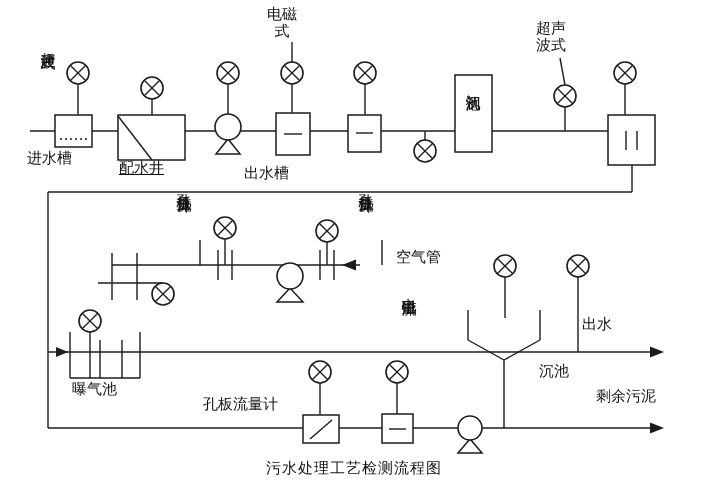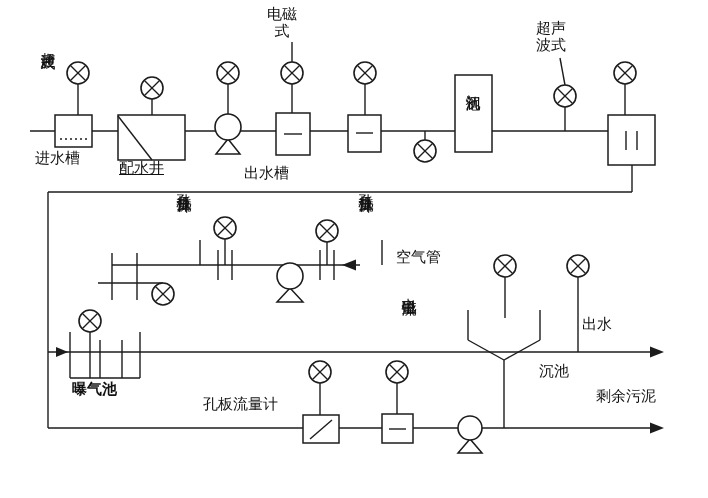--- a/index.html
+++ b/index.html
@@ -221,31 +221,32 @@
         <line x1="-7.8" y1="7.8" x2="7.8" y2="-7.8"></line>
       </g>
 
     <polygon class="arrow" points="56,347 56,357 68,352"></polygon>
     <polygon class="arrow" points="650,346.5 650,357.5 664,352"></polygon>
     <polygon class="arrow" points="650,422.5 650,433.5 664,428"></polygon>
     <polygon class="arrow" points="356,259.5 356,270.5 342,265"></polygon>
   </svg>
 
   <div class="lbl vlabel" style="left:40px; top:40px;">超声波式</div>
-  <div class="lbl" style="left:27px; top:150px;margin-left:8px;">进水槽</div>
+  <div class="lbl" style="left:27px; top:150px;">进水槽</div>
   <div class="lbl" style="left:119px;top:160px;text-decoration:underline;">配水井</div>
   <div class="lbl" style="left:244px;top:165px;">出水槽</div>
   <div class="lbl wrap" style="left:266px;top:6px;  width:32px;">电磁式</div>
   <div class="lbl wrap" style="left:534px;top:20px; width:34px;">超声波式</div>
   <div class="lbl vlabel" style="left:465px;top:82px;">初沉池</div>
 
   <div class="lbl vlabel" style="left:176px;top:182px;">孔板流量计</div>
   <div class="lbl vlabel" style="left:358px;top:182px;">孔板流量计</div>
   <div class="lbl" style="left:396px;top:249px;">空气管</div>
   <div class="lbl vlabel" style="left:401px;top:286px;">电磁流量</div>
-  <div class="lbl" style="left:72px; top:381px;font-weight:bold;">曝气池</div>
+  <div class="lbl" style="left:72px; top:381px;">曝气池</div>
 
   <div class="lbl" style="left:203px;top:396px;">孔板流量计</div>
   <div class="lbl" style="left:515px;top:363px;margin-left:24px;">沉池</div>
   <div class="lbl" style="left:582px;top:316px;text-align:center;">出水</div>
   <div class="lbl" style="left:596px;top:388px;text-align:center;">剩余污泥</div>
 
+  <div class="title" style="top:459px;">污水处理工艺检测流程图</div>
 </div>
 
 </body></html>

